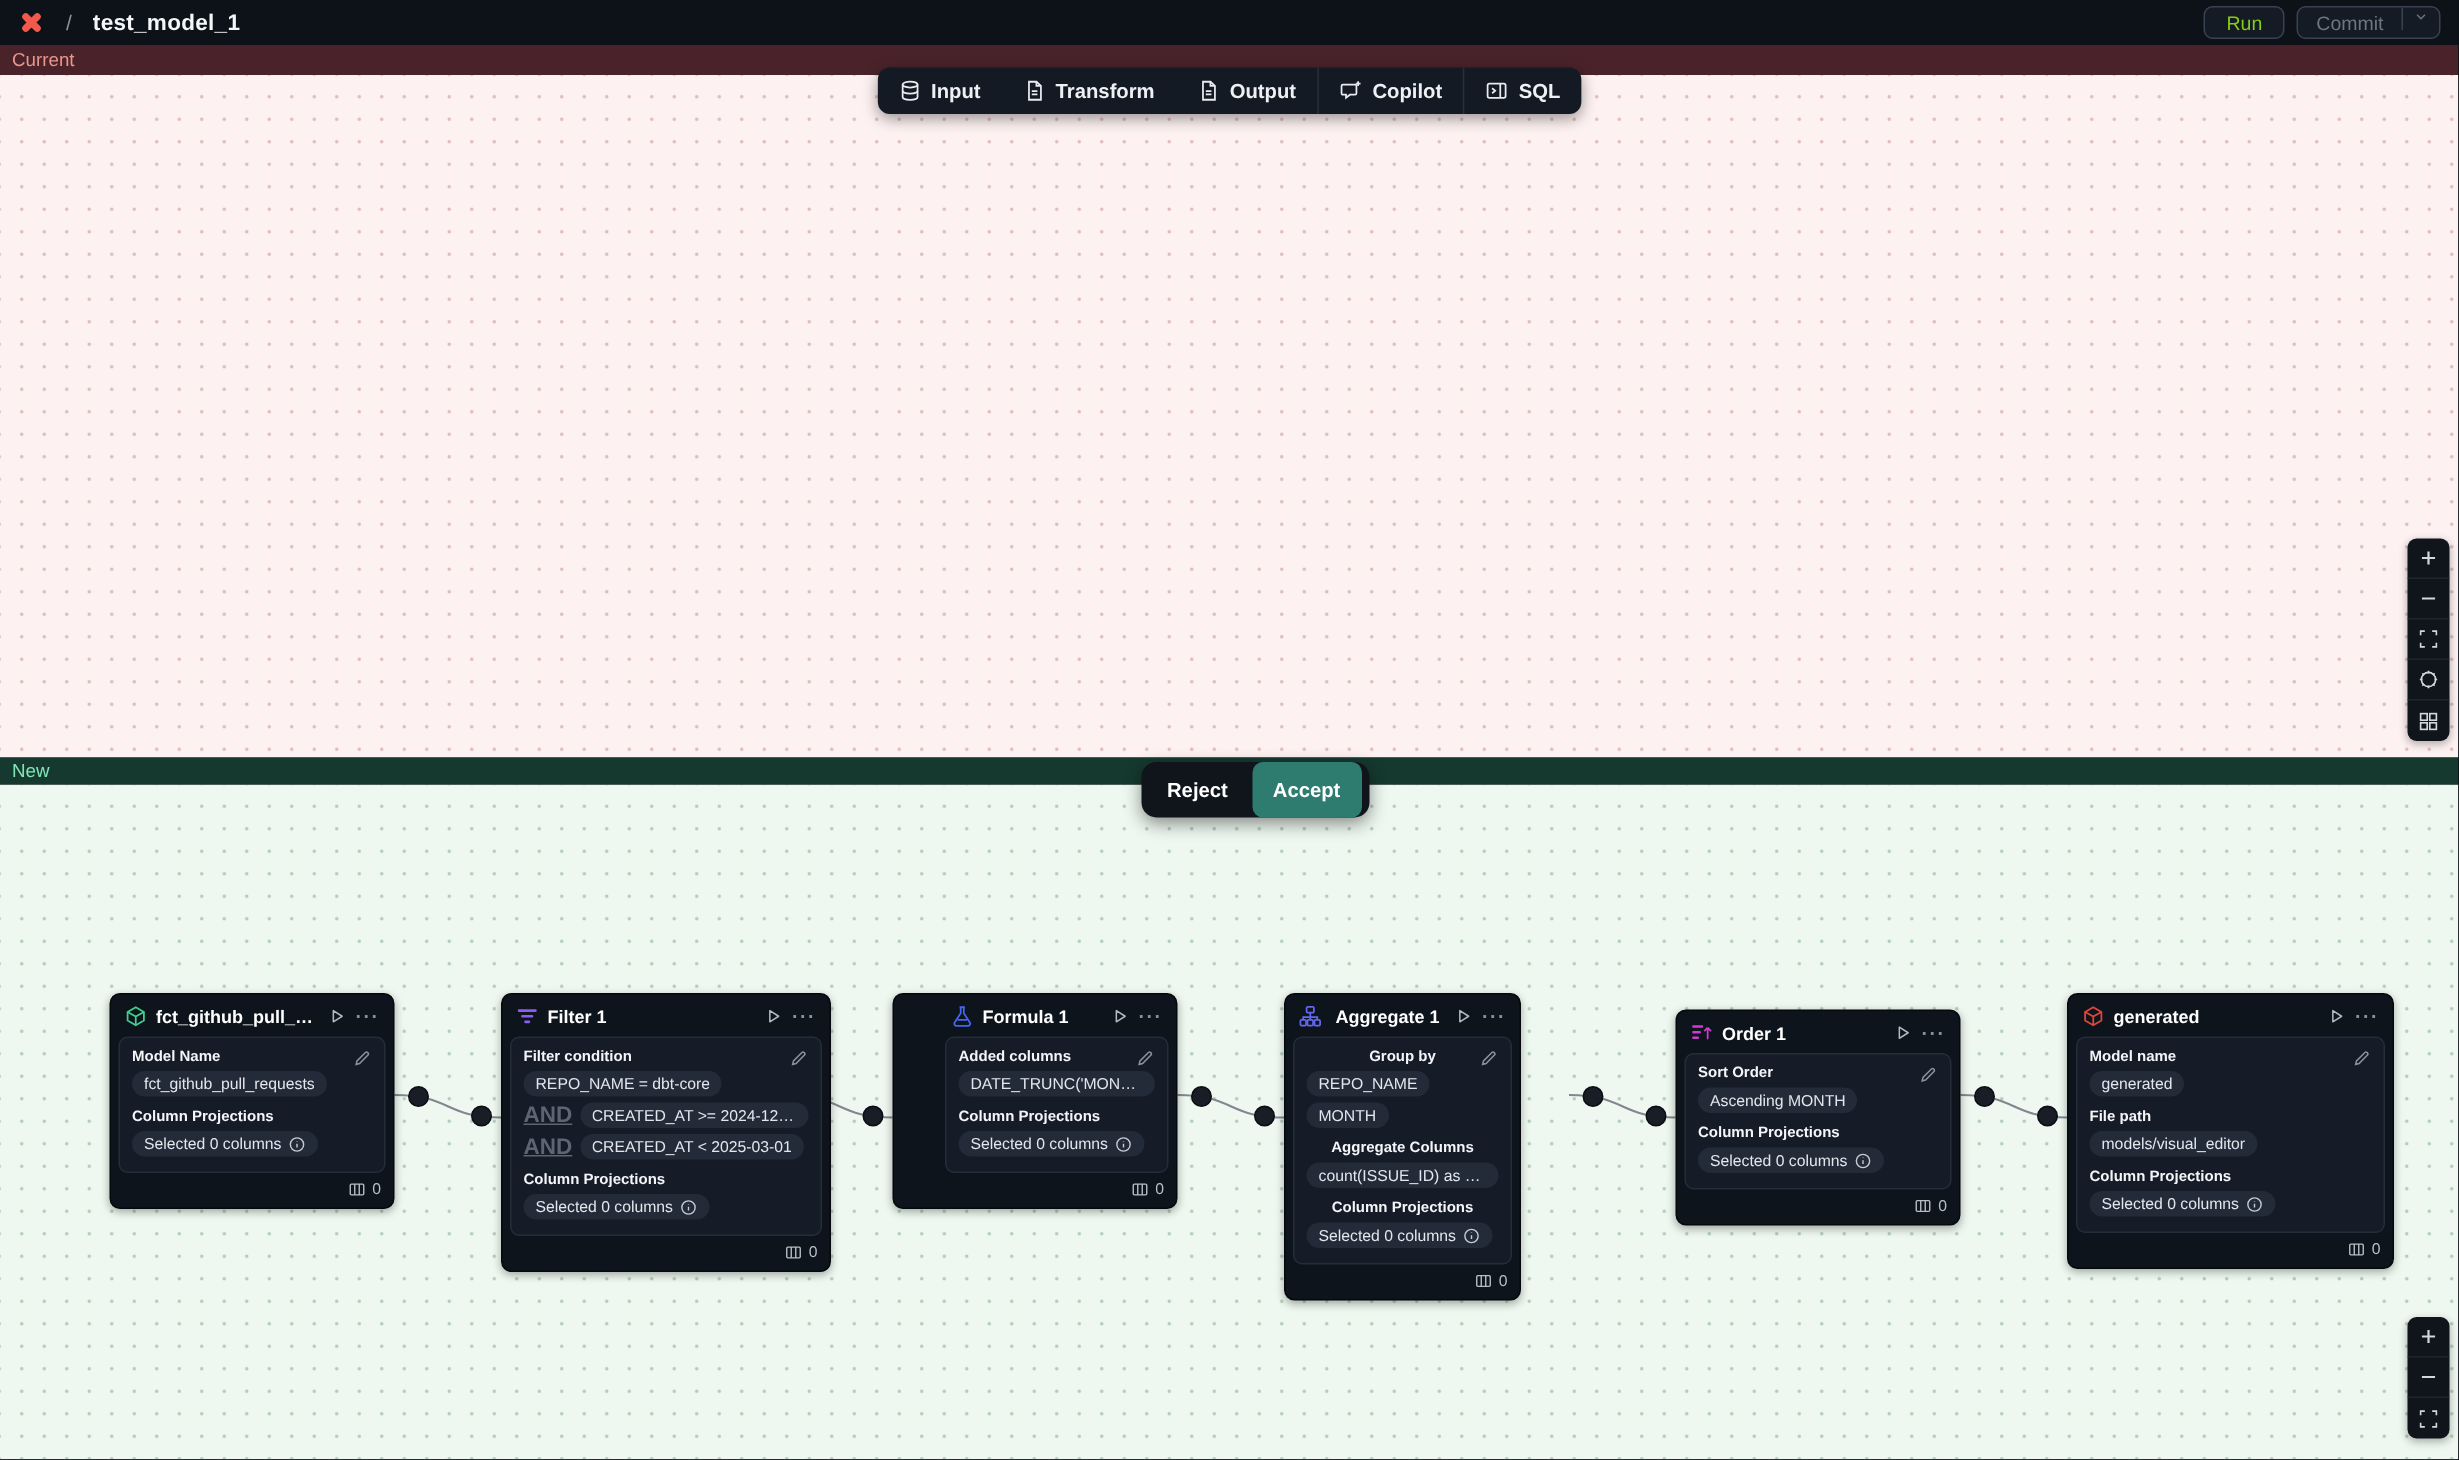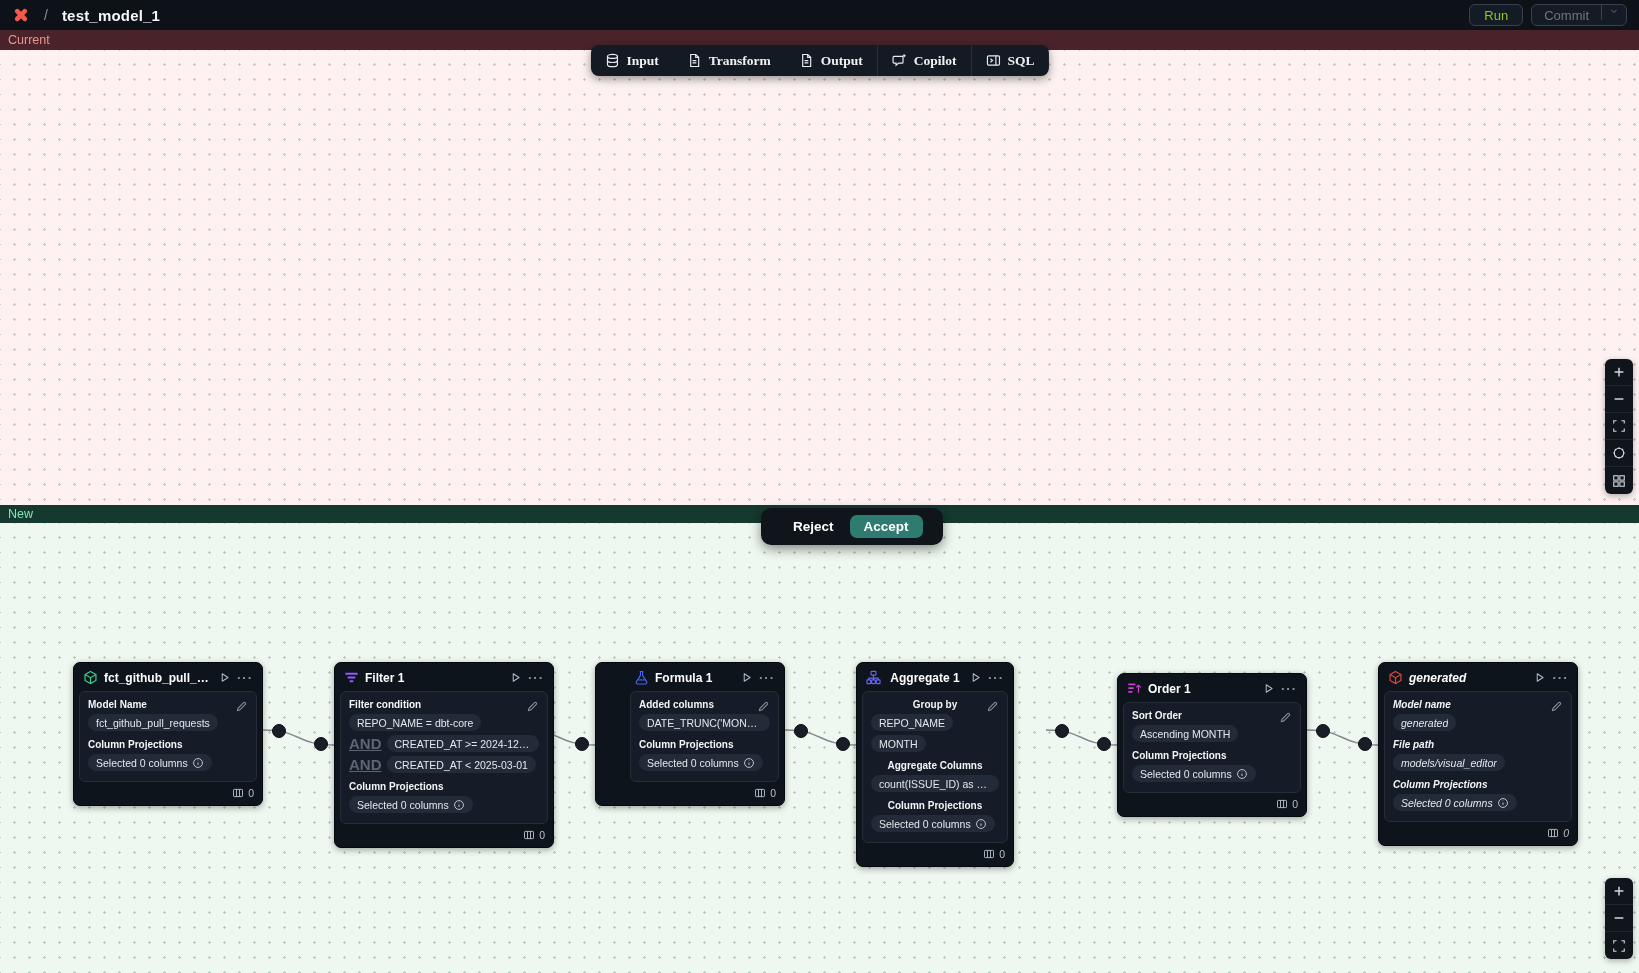--- a/index.html
+++ b/index.html
@@ -29,29 +29,29 @@
                   background-size:15px 15px; background-position:7px 7px; }
   .bar-new { position:absolute; top:505px; left:0; width:100%; height:18px; background:#15392e;
              color:#81e4b6; font-size:12.5px; line-height:18px; padding-left:8px; z-index:10; }
   .pane-new { position:absolute; top:523px; left:0; width:100%; height:450px; background:#eef8f0;
               background-image:radial-gradient(circle, rgba(101,148,113,.42) 1px, transparent 1.4px);
               background-size:15px 15px; background-position:7px 7px; }
 
   
   .toolbar { position:absolute; top:45px; left:50%; transform:translateX(-50%); height:31px;
              background:#141a23; border-radius:8px; display:flex; align-items:stretch;
-             box-shadow:0 3px 10px rgba(0,0,0,.4); z-index:30;font-family:Liberation Serif, serif; }
+             box-shadow:0 3px 10px rgba(0,0,0,.4); z-index:30; }
   .tb-item { display:flex; align-items:center; gap:7px; padding:0 14px; color:#eef1f4;
              font-size:13.5px; font-weight:600; cursor:pointer; white-space:nowrap; }
   .tb-ic { display:flex; align-items:center; }
   .tb-div { width:1px; background:#2a303c; }
 
   
   .actions { position:absolute; left:761px; top:508px; height:37px; background:#10151c;
-             border-radius:10px; display:flex; align-items:center; gap:4px; padding:0 20px;
+             border-radius:10px; display:flex; gap:4px; padding:0 5px;
              box-shadow:0 4px 12px rgba(0,0,0,.45); z-index:35; }
   .btn-reject { background:transparent; border:none; color:#ffffff; font-size:13.5px; font-weight:600;
                 padding:4px 12px; cursor:pointer; font-family:inherit; }
   .btn-accept { background:#2e7b6f; border:none; border-radius:7px; color:#ffffff; font-size:13.5px;
                 font-weight:bold; padding:4px 14px; cursor:pointer; font-family:inherit; }
 
   
   .edges-svg { position:absolute; inset:0; width:100%; height:100%; pointer-events:none; }
   .edge { fill:none; stroke:#82878f; stroke-width:1.4px; }
   .edge-dot { fill:#181d26; stroke:#0b0f15; stroke-width:1px; pointer-events:all; }
@@ -477,21 +477,21 @@
           <div class="node-f">
             <span class="f-ic">
               <svg width="12" height="12" viewBox="0 0 16 16" fill="none" stroke="#b7bdc6" stroke-width="1.25">
                 <rect x="2" y="3.2" width="12" height="9.6" rx="1"></rect>
                 <path d="M6 3.2v9.6M10 3.2v9.6"></path>
               </svg>
             </span>
             <span>0</span>
           </div>
         </div>
-        <div class="node" style="left:1378px;top:139px;width:200px;font-style:italic;">
+        <div class="node" style="left:1378px;top:139px;width:218px;">
           <div class="node-h">
             <span class="n-ic">
               <svg width="15" height="15" viewBox="0 0 16 16" fill="none" stroke="#e0463c" stroke-width="1.25">
                 <path d="M8 1.6 13.8 4.9v6.2L8 14.4 2.2 11.1V4.9Z"></path>
                 <path d="M2.2 4.9 8 8.2l5.8-3.3M8 8.2v6.2"></path>
               </svg>
             </span>
             <span class="n-title">generated</span>
             <span class="n-play">
               <svg width="13" height="13" viewBox="0 0 16 16" fill="none" stroke="#b2b9c3" stroke-width="1.25">

